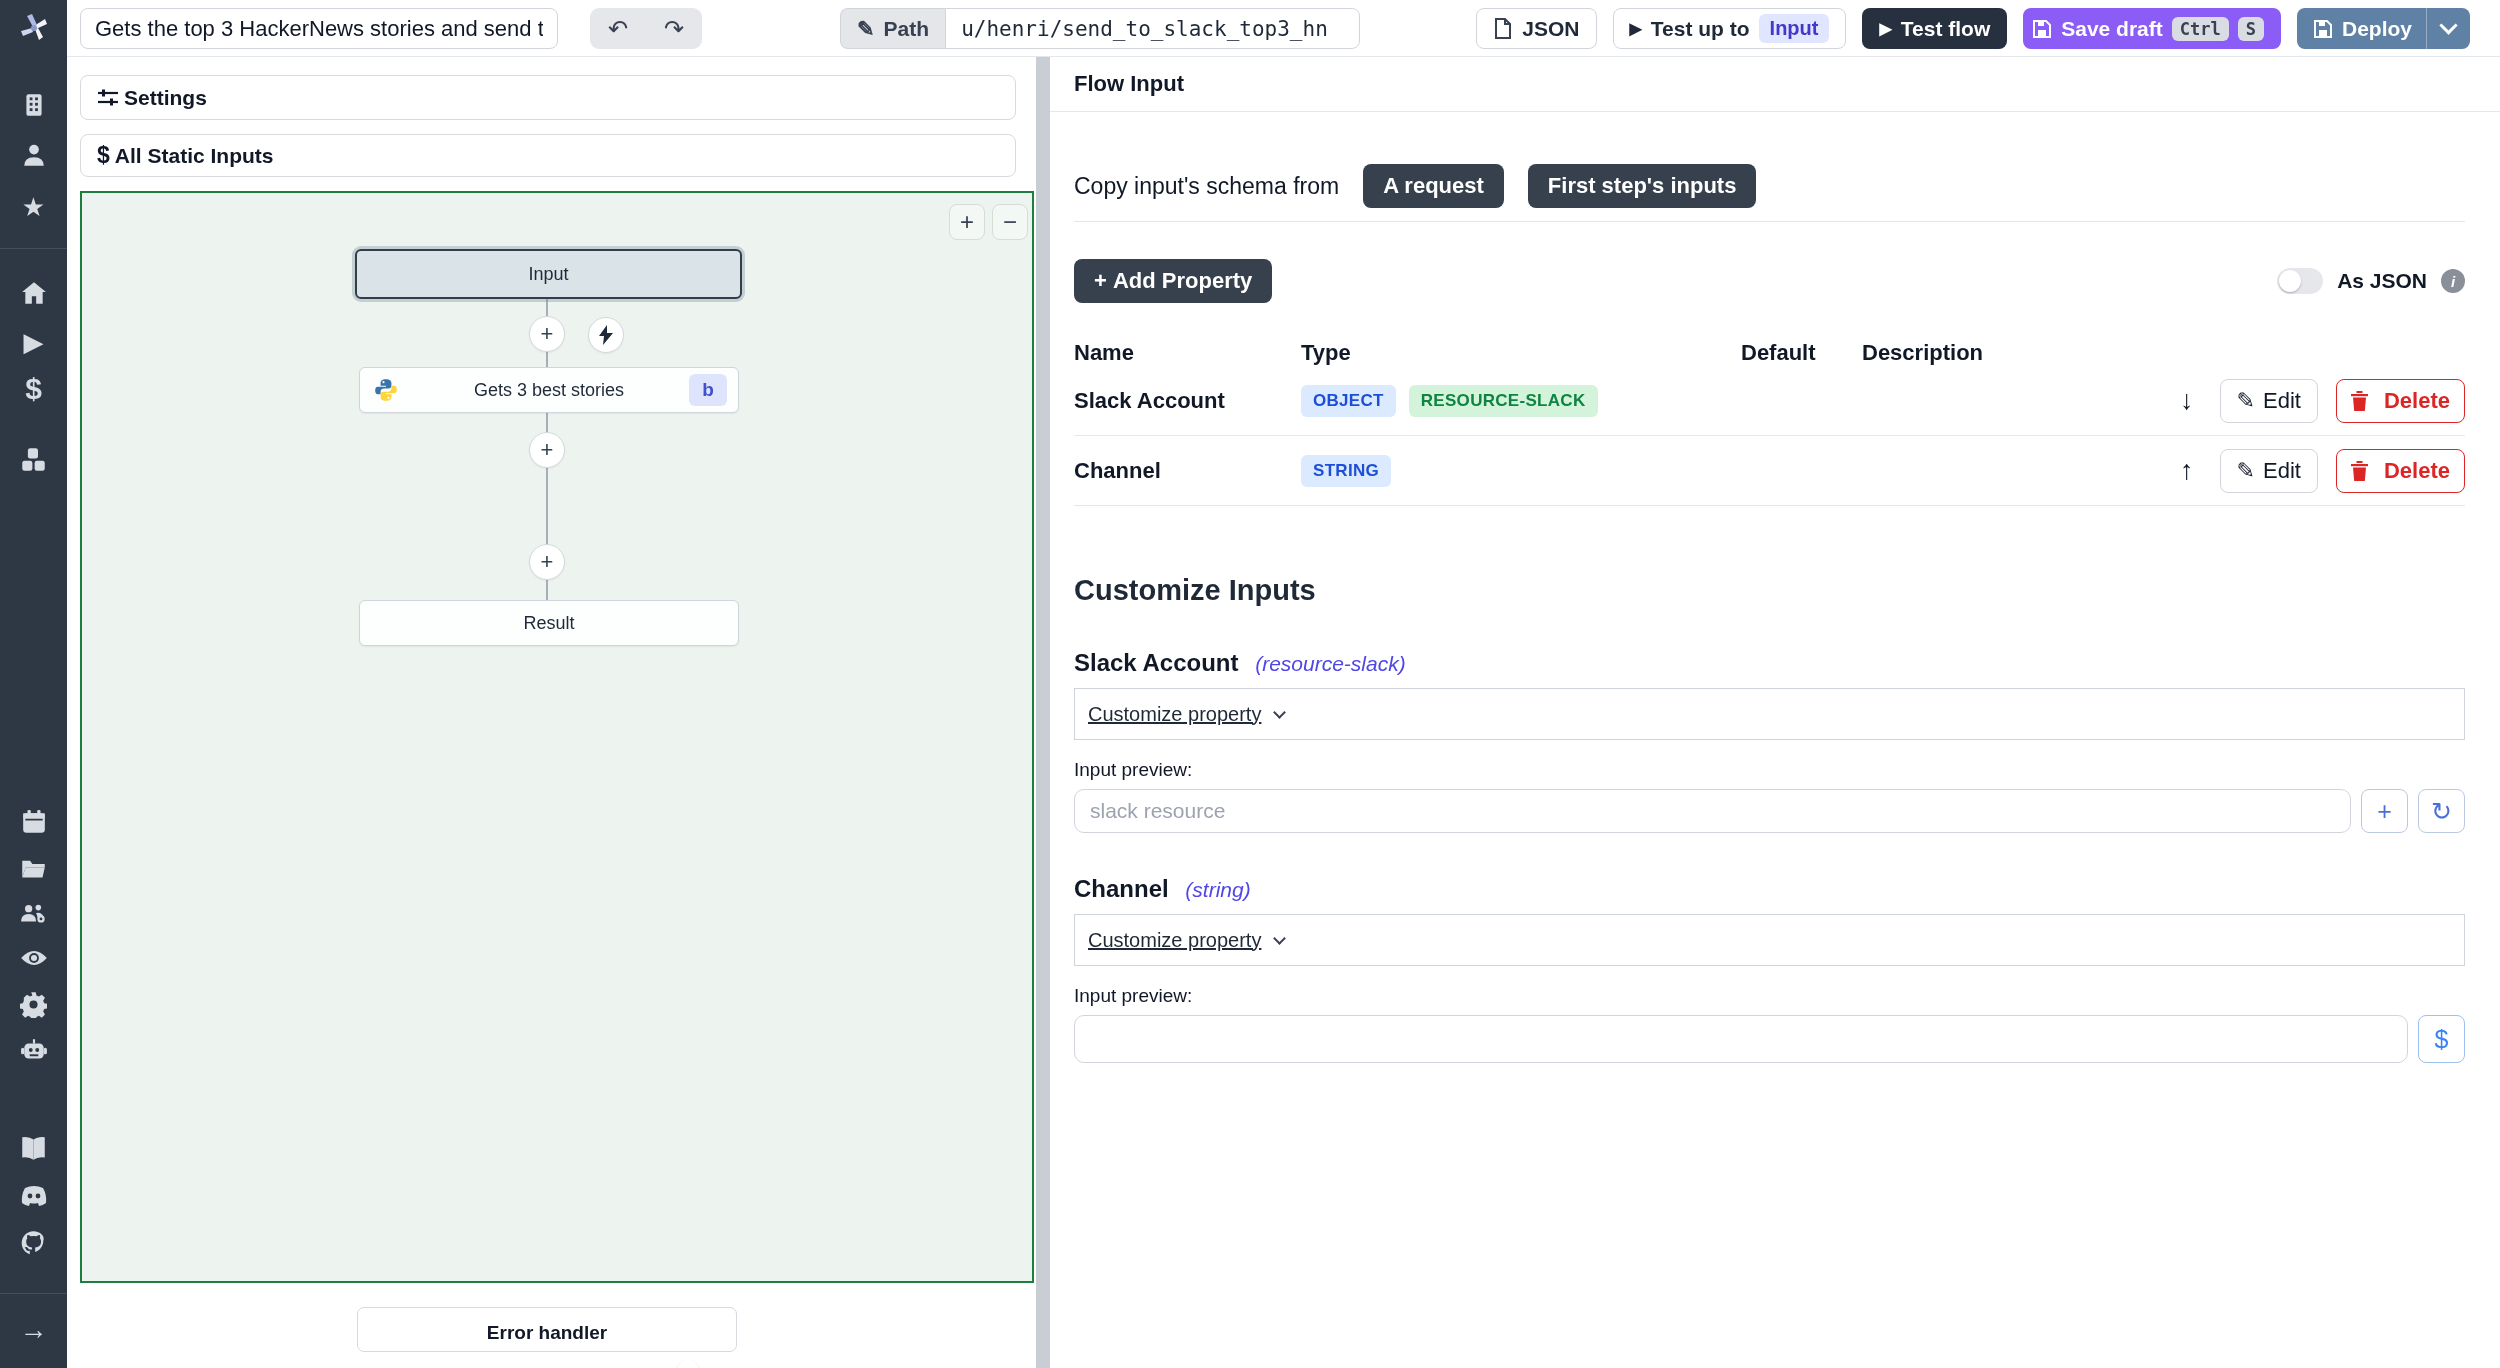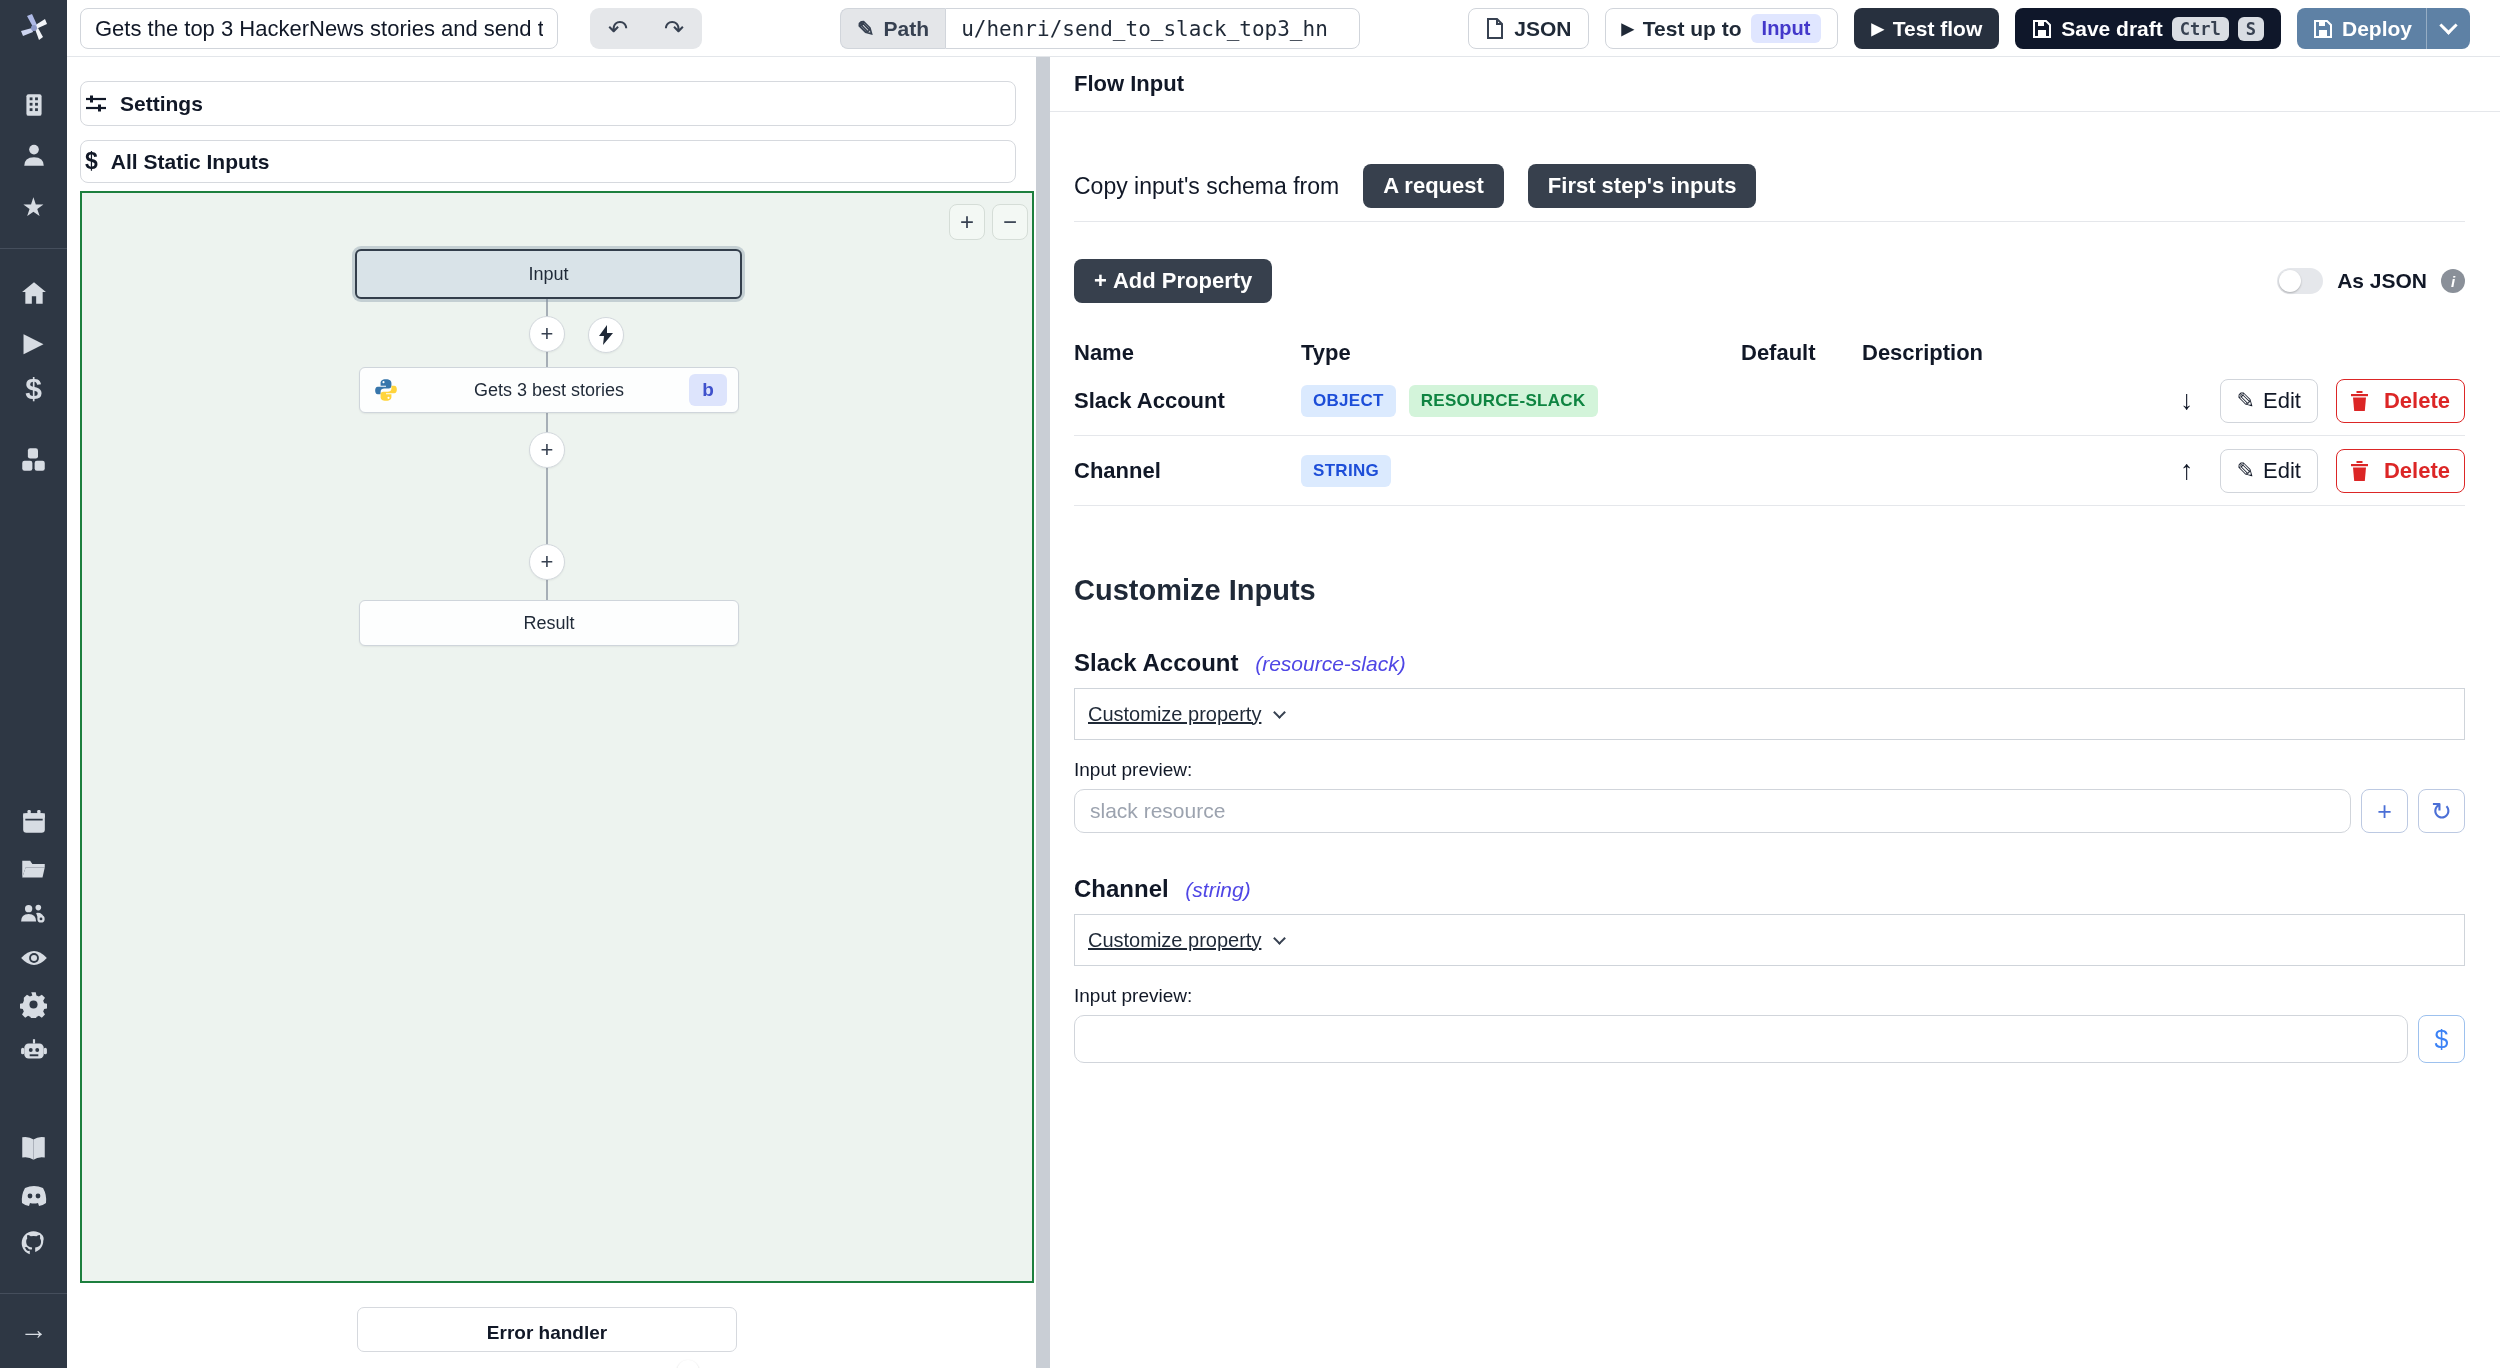--- a/index.html
+++ b/index.html
@@ -18,43 +18,43 @@
   .path-group { position:absolute; left:840px; top:8px; height:41px; display:flex; }
   .path-label { background:#e4e6e9; border:1px solid #d1d5db; border-right:none; border-radius:8px 0 0 8px;
     display:flex; align-items:center; gap:9px; padding:0 16px; font-size:21px; font-weight:bold; color:#374151; }
   .path-input { width:415px; height:41px; border:1px solid #d1d5db; border-radius:0 8px 8px 0; padding:0 15px;
     font-family:"DejaVu Sans Mono", monospace; font-size:21px; color:#1f2937; background:#fff; }
   .tb-right { position:absolute; right:30px; top:8px; height:41px; display:flex; align-items:center; gap:16px; }
   .btn { height:41px; border-radius:8px; display:flex; align-items:center; gap:9px; padding:0 16px;
     font-size:21px; font-weight:bold; cursor:pointer; border:1px solid transparent; }
   .btn-white { background:#fff; border:1px solid #d1d5db; color:#1f2937; }
   .btn-darkest { background:#27303e; color:#fff; }
-  .btn-slate1 { background:#0f172a; color:#fff; }
+  .btn-slate1 { background:#8b5cf6; color:#fff;padding-left:8px; }
   .deploy-group { display:flex; background:#5e81a5; border-radius:8px; height:41px; }
   .deploy-main { display:flex; align-items:center; gap:9px; padding:0 14px 0 16px; color:#fff; font-size:21px; font-weight:bold; cursor:pointer; }
   .deploy-caret { width:44px; display:flex; align-items:center; justify-content:center; border-left:1px solid rgba(255,255,255,.35); cursor:pointer; }
   .chip-input { background:#e0e6ff; color:#4338ca; border-radius:6px; padding:3px 11px; font-size:20px; font-weight:bold; }
   .kbd { background:#d9dde3; color:#374151; border-radius:6px; padding:2px 8px; font-size:17px; font-weight:bold;
     font-family:"DejaVu Sans Mono",monospace; }
   .play-glyph { font-size:16px; }
   .chev { width:13px; height:13px; border-right:3px solid currentColor; border-bottom:3px solid currentColor;
     transform:rotate(45deg); margin-top:-6px; display:inline-block; }
   .chev.small { width:9px; height:9px; border-width:2px; color:#374151; margin-top:-4px; }
 
   
   .sidebar { position:absolute; top:57px; left:0; width:67px; height:1311px; background:#2e3744; z-index:4; }
   .sb-ic { position:absolute; left:0; width:67px; height:40px; display:flex; align-items:center; justify-content:center;
     color:#d7dce3; font-size:26px; cursor:pointer; }
   .sb-div { position:absolute; left:0; width:67px; height:1px; background:#454e5c; }
 
   
   .left-panel { position:absolute; top:57px; left:67px; width:969px; height:1311px; background:#fff; }
   .panel-btn { position:absolute; left:13px; width:936px; height:45px; background:#fff; border:1px solid #d6d9de;
-    border-radius:8px; display:flex; align-items:center; gap:13px; padding:0 4px; font-size:21px; font-weight:bold;
-    color:#111827; cursor:pointer;margin-top:6px; }
+    border-radius:8px; display:flex; align-items:center; gap:5px; padding:0 16px; font-size:21px; font-weight:bold;
+    color:#111827; cursor:pointer; }
   .flow-canvas { position:absolute; left:13px; top:134px; width:954px; height:1092px; background:#edf3ef;
     border:2px solid #1d7f3e; }
   .zoom-btn { position:absolute; top:11px; width:36px; height:36px; background:#f3f8f4; border:1px solid #d5ddd7;
     border-radius:8px; font-size:24px; color:#374151; display:flex; align-items:center; justify-content:center; cursor:pointer; }
   .connector { position:absolute; left:464px; top:106px; width:2px; height:303px; background:#a6aeb6; }
   .node { position:absolute; left:277px; width:380px; height:46px; background:#fdfefe; border:1px solid #cfd5db;
     border-radius:6px; display:flex; align-items:center; justify-content:center; font-size:18px; color:#1f2937;
     box-shadow:0 1px 2px rgba(0,0,0,.06); cursor:pointer; }
   .node-input { left:273px; top:56px; width:387px; height:50px; background:#d9e3e8; border:2px solid #333e4b;
     box-shadow:0 0 0 3px rgba(120,140,160,.35); font-size:18px; }

